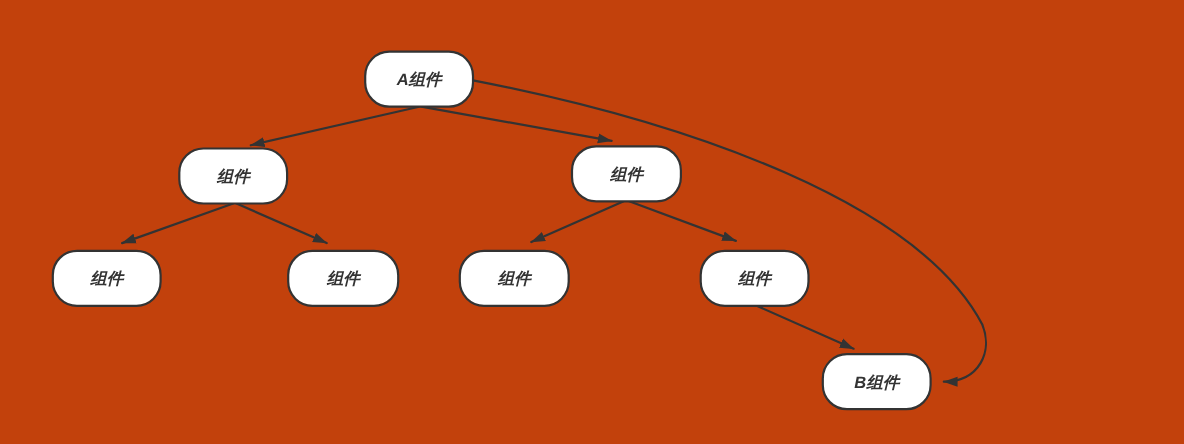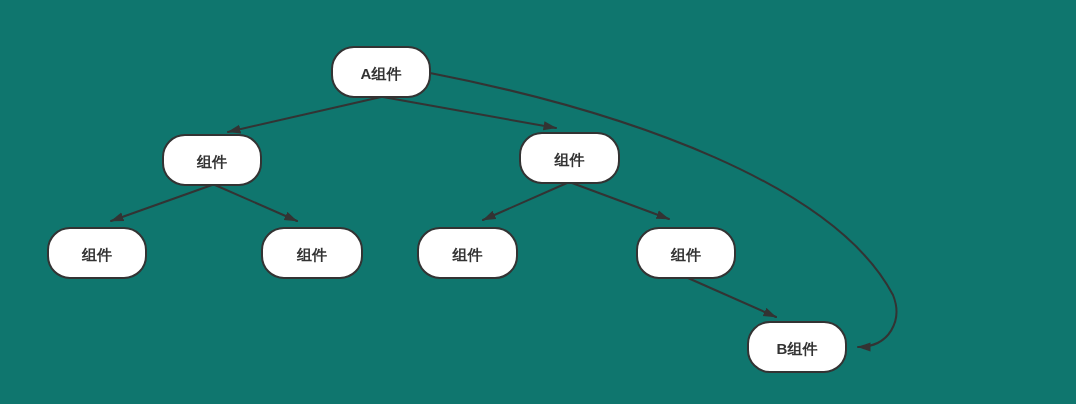--- a/index.html
+++ b/index.html
@@ -4,23 +4,24 @@
 <style>
   html, body {
     margin: 0;
     padding: 0;
     background: #ffffff;
   }
   .canvas {
     position: relative;
     width: 1076px;
     height: 404px;
-    background: #0f766e;
+    background: #c2410c;
     overflow: hidden;
     font-family: "Liberation Sans", sans-serif;
+    font-style: italic;
   }
   svg { display: block; }
   .edge {
     fill: none;
     stroke: #333333;
     stroke-width: 2;
     stroke-linecap: round;
   }
   .node-box {
     fill: #ffffff;

